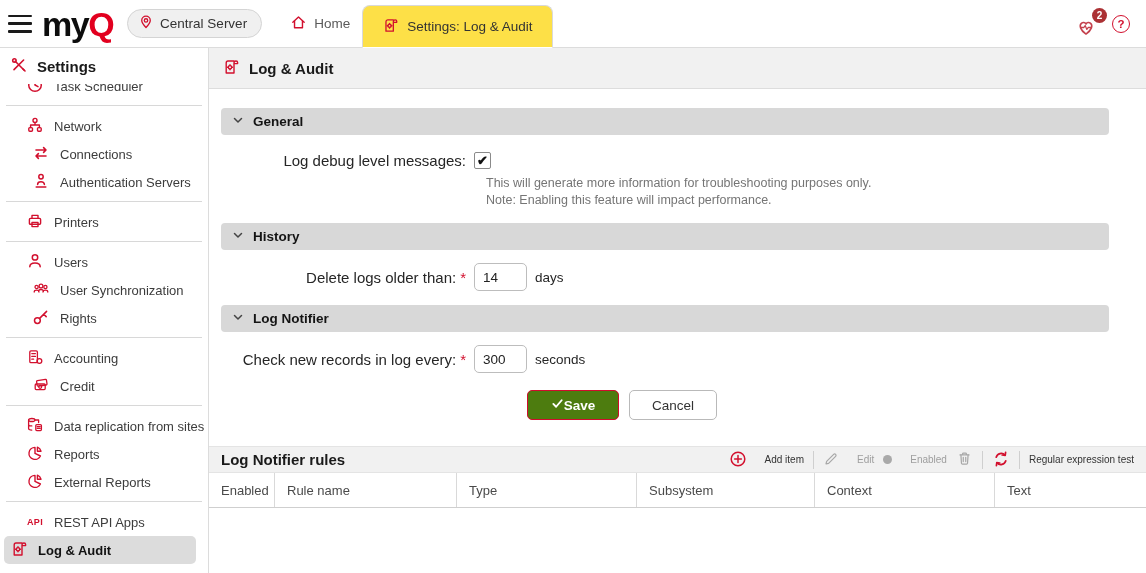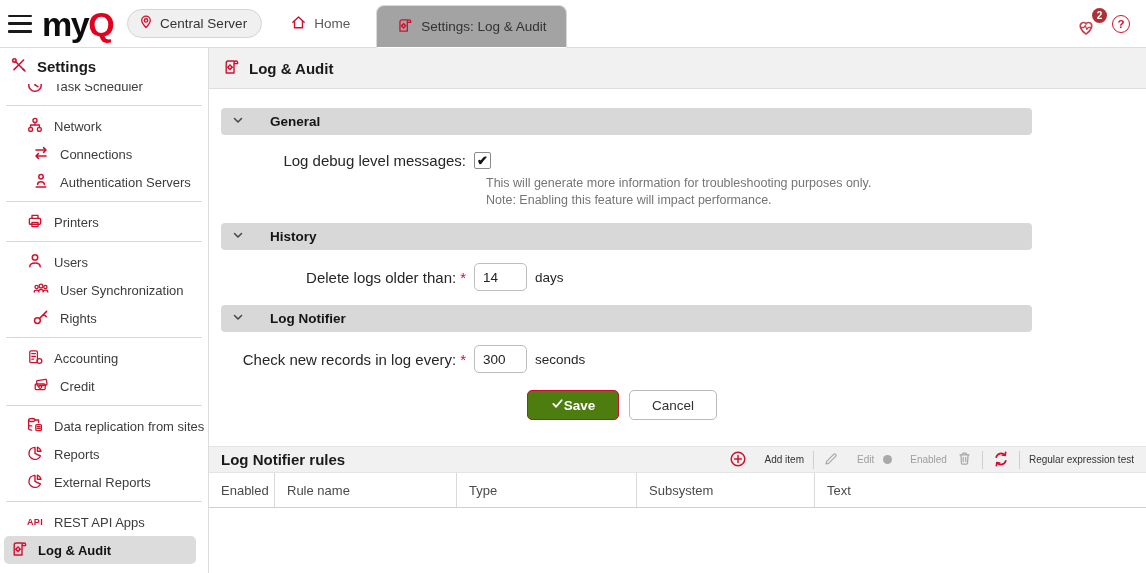--- a/index.html
+++ b/index.html
@@ -10,23 +10,23 @@
   .topbar { position:relative; height:48px; background:#fff; border-bottom:1px solid #dcdcdc;
     display:flex; align-items:center; padding-left:8px; }
   .hamburger { width:24px; height:18px; display:flex; flex-direction:column; justify-content:space-between; cursor:pointer; margin-right:10px; }
   .hamburger span { display:block; height:2.6px; background:#1a1a1a; border-radius:1px; }
   .logo { font-size:34px; font-weight:bold; letter-spacing:-1.5px; line-height:1; margin-right:14px; user-select:none; }
   .logo .lm { color:#0d0d0d; }
   .logo .lq { color:#e2001f; }
   .server-pill { display:flex; align-items:center; gap:6px; background:#f0f0f0; border:1px solid #d4d4d4;
     border-radius:15px; height:29px; padding:0 14px 0 10px; font-size:13.5px; color:#333; cursor:pointer; }
   .tab-home { display:flex; align-items:center; gap:7px; margin-left:16px; padding:0 12px; color:#5a5a5a; font-size:13.5px; cursor:pointer; height:100%; }
-  .tab-active { align-self:flex-end; height:43px; margin-bottom:-1px; background:#a3a3a3; z-index:3;
+  .tab-active { align-self:flex-end; height:43px; margin-bottom:-1px; background:#fde047; z-index:3;
     border:1px solid #d9d9d9; border-bottom:1px solid #fff; border-radius:8px 8px 0 0;
-    display:flex; align-items:center; gap:8px; padding:0 19px; margin-left:14px; color:#333; font-size:13.5px; cursor:pointer; }
+    display:flex; align-items:center; gap:8px; padding:0 19px; color:#333; font-size:13.5px; cursor:pointer; }
   .topbar-right { margin-left:auto; display:flex; align-items:center; gap:12px; padding-right:16px; }
   .health-wrap { position:relative; width:24px; height:26px; cursor:pointer; }
   .health-wrap svg { position:absolute; left:0; bottom:0; }
   .badge { position:absolute; top:-3px; right:-7px; min-width:15px; height:15px; border-radius:8px;
     background:#ab3134; color:#fff; font-size:10px; font-weight:bold; display:flex; align-items:center; justify-content:center; padding:0 3px; }
   .help-circle { width:18px; height:18px; border:1.6px solid #d2102e; border-radius:50%; color:#d2102e;
     font-size:11.5px; font-weight:bold; display:flex; align-items:center; justify-content:center; cursor:pointer; }
 
   
   .shell { display:flex; height:525px; }
@@ -43,22 +43,22 @@
   .sb-div { height:1px; background:#d8d8d8; margin:5px 6px 6px 6px; }
   .api-chip { color:#d2102e; font-weight:bold; font-size:9px; letter-spacing:0.3px; width:18px; text-align:center; flex:none; }
   .sb-item svg, .sb-header svg { flex:none; }
 
   
   .main { flex:1; background:#fff; display:flex; flex-direction:column; min-width:0; }
   .main-titlebar { height:41px; background:#f1f1f1; border-bottom:1px solid #ddd;
     display:flex; align-items:center; gap:9px; padding-left:13px; flex:none; }
   .main-title { font-size:15px; font-weight:bold; color:#1a1a1a; }
   .form-area { padding:19px 0 0 12px; }
-  .section-bar { width:811px; height:27px; background:#d8d8d8; border-radius:4px;
-    display:flex; align-items:center; gap:26px; padding-left:11px; cursor:pointer; }
+  .section-bar { width:888px; height:27px; background:#d8d8d8; border-radius:4px;
+    display:flex; align-items:center; gap:9px; padding-left:11px; cursor:pointer; }
   .section-bar .chev { color:#444; }
   .section-bar .sec-title { font-weight:bold; font-size:13.5px; color:#141414; }
   .form-row { display:flex; align-items:center; margin-top:15px; }
   .form-label { width:245px; text-align:right; color:#262626; font-size:15px; flex:none; }
   .req { color:#d2102e; margin-left:4px; }
   .ctrl { margin-left:8px; display:flex; align-items:center; gap:8px; }
   .checkbox { width:17px; height:17px; background:#fff; border:1px solid #8a8a8a; border-radius:2px;
     display:flex; align-items:center; justify-content:center; font-size:13px; color:#111; font-weight:bold; cursor:pointer; }
   .helper { margin:6px 0 0 265px; color:#757575; font-size:12.5px; line-height:17px; }
   .txt-input { width:53px; height:28px; border:1px solid #bdbdbd; border-radius:5px; padding:0 8px;
@@ -445,16 +445,17 @@
             <span>Regular expression test</span>
           </div>
       </div>
     </div>
 
     <div class="grid-header">
       <div class="gh-cell c0">Enabled</div>
       <div class="gh-cell c1">Rule name</div>
       <div class="gh-cell c2">Type</div>
       <div class="gh-cell c3">Subsystem</div>
+      <div class="gh-cell c4">Context</div>
       <div class="gh-cell c5">Text</div>
     </div>
   </div>
 </div>
 
 </body></html>

